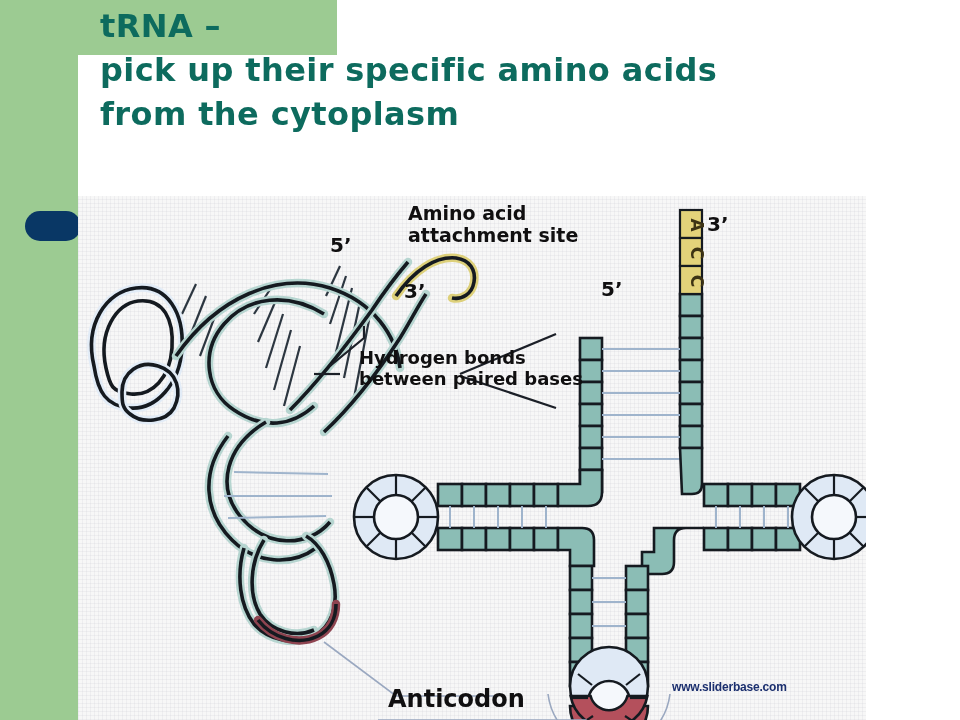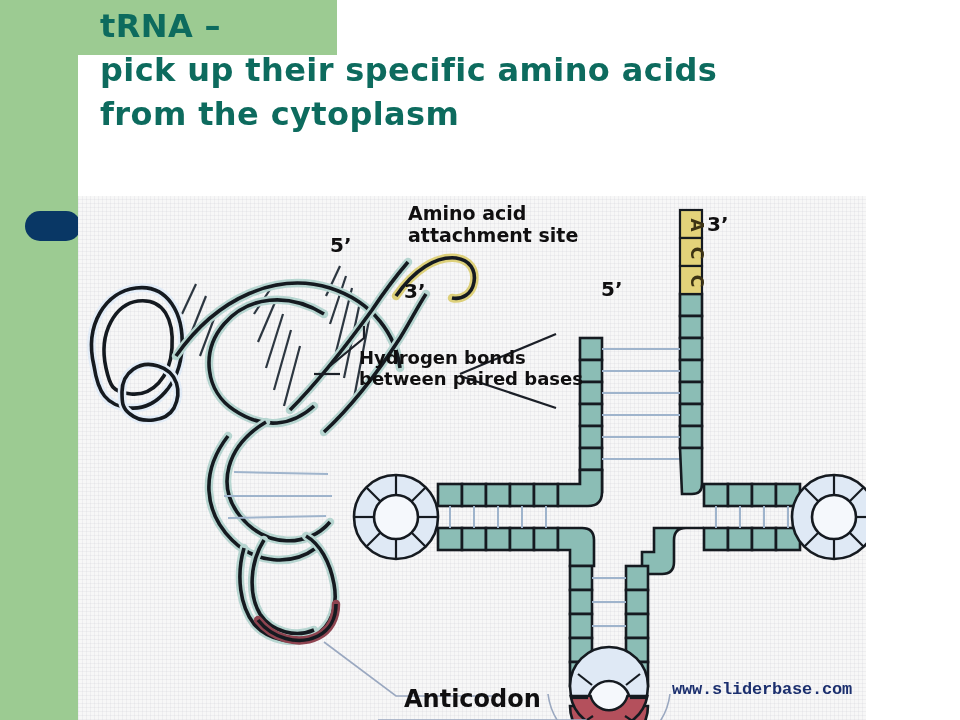--- a/index.html
+++ b/index.html
@@ -90,32 +90,32 @@
   .fig-label {
     position: absolute;
     font-family: "DejaVu Sans", sans-serif;
     font-weight: bold;
     color: #100f10;
     line-height: 1.16;
     white-space: pre-line;
   }
   .lbl-amino      { left: 330px; top: 6px;   font-size: 19px; }
   .lbl-hbond      { left: 236px; top: 152px; font-size: 18px; margin-left: 45px; }
-  .lbl-anticodon  { left: 326px; top: 490px; font-size: 24px; text-align: center; }
+  .lbl-anticodon  { left: 310px; top: 490px; font-size: 24px; text-align: center; }
   .lbl-p5-left    { left: 252px; top: 38px;  font-size: 20px; }
   .lbl-p3-left    { left: 326px; top: 84px;  font-size: 20px; }
   .lbl-p5-right   { left: 523px; top: 82px;  font-size: 20px; }
   .lbl-p3-right   { left: 629px; top: 17px;  font-size: 20px; }
 
   .watermark {
     position: absolute;
     left: 672px;
     top: 680px;
-    font-family: Liberation Mono, monospace;
-    font-size: 17px;
+    font-family: Liberation Sans, sans-serif;
+    font-size: 12px;
     font-weight: bold;
     color: #1b2f6e;
     letter-spacing: -0.2px;
   }
 </style>
 </head>
 <body>
 
 <div class="slide">
 

